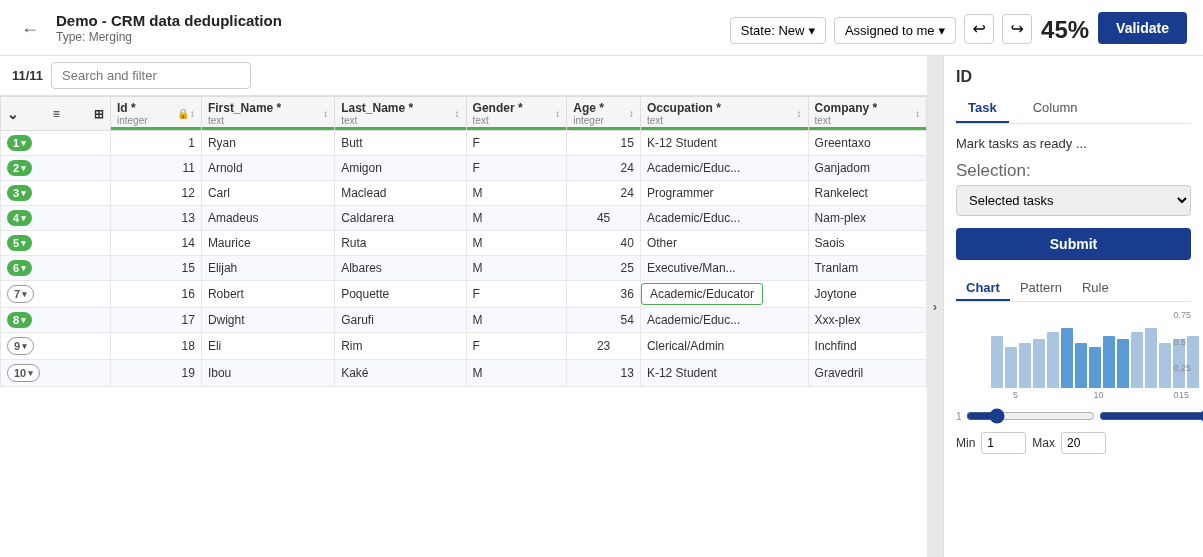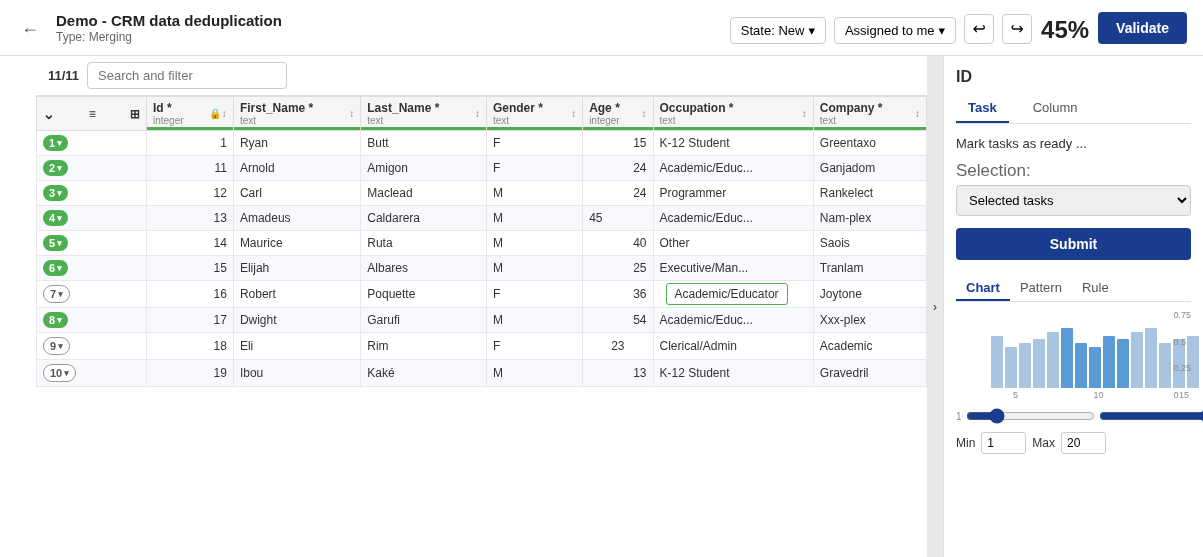--- a/index.html
+++ b/index.html
@@ -16,40 +16,40 @@
     .header-controls { display: flex; align-items: flex-end; gap: 8px; }
     .state-btn, .assigned-btn { border: 1px solid #ccc; background: #fff; padding: 5px 10px; border-radius: 4px; cursor: pointer; font-size: 13px; display: flex; align-items: center; gap: 4px; }
     .nav-btn { width: 30px; height: 30px; border: 1px solid #ccc; background: #fff; border-radius: 4px; cursor: pointer; font-size: 16px; display: flex; align-items: center; justify-content: center; }
     .progress-text { font-size: 24px; font-weight: bold; color: #222; min-width: 50px; text-align: center; }
     .validate-btn { background: #1a3c8f; color: #fff; border: none; padding: 8px 18px; border-radius: 4px; cursor: pointer; font-size: 14px; font-weight: bold; }
 
     
     .main-content { display: flex; flex: 1; overflow: hidden; }
 
     
-    .table-panel { flex: 1; display: flex; flex-direction: column; overflow: hidden; background: #fff; padding-left: 36px; }
+    .table-panel { flex: 1; display: flex; flex-direction: column; overflow: hidden; background: #fff; }
     .table-top-bar { padding: 6px 12px; display: flex; align-items: center; gap: 8px; border-bottom: 1px solid #e0e0e0; }
     .record-count { font-size: 13px; font-weight: bold; color: #333; }
     .search-input { width: 200px; padding: 5px 10px; border: 1px solid #ccc; border-radius: 4px; font-size: 13px; }
     .table-wrapper { flex: 1; overflow: auto; }
 
     table { border-collapse: collapse; width: 100%; font-size: 12px; }
     thead tr { background: #f0f0f0; }
     th { border: 1px solid #ddd; padding: 4px 6px; text-align: left; white-space: nowrap; font-weight: bold; position: relative; background: #f5f5f5; }
     th .col-header { display: flex; align-items: center; justify-content: space-between; gap: 4px; }
     th .col-type { font-size: 10px; color: #888; font-weight: normal; display: block; }
     th .sort-icon { font-size: 10px; color: #888; cursor: pointer; }
     td { border: 1px solid #e8e8e8; padding: 4px 6px; white-space: nowrap; }
     tr:nth-child(even) { background: #f8f9ff; }
     tr:nth-child(odd) { background: #fff; }
     .row-badge { display: inline-flex; align-items: center; gap: 2px; padding: 2px 6px; border-radius: 10px; font-size: 11px; font-weight: bold; }
     .badge-green { background: #4caf50; color: #fff; }
     .badge-outline { border: 1px solid #999; color: #555; background: #fff; }
     .tooltip-cell { position: relative; }
-    .tooltip-popup { position: absolute; background: #fff; border: 1px solid #4caf50; border-radius: 3px; padding: 3px 8px; font-size: 12px; color: #333; white-space: nowrap; z-index: 10; top: 2px; left: 12px; }
+    .tooltip-popup { position: absolute; background: #fff; border: 1px solid #4caf50; border-radius: 3px; padding: 3px 8px; font-size: 12px; color: #333; white-space: nowrap; z-index: 10; top: 2px; left: 0; }
     .col-green-bar { height: 3px; background: #4caf50; position: absolute; bottom: 0; left: 0; right: 0; }
 
     
     .right-panel { width: 260px; border-left: 1px solid #e0e0e0; display: flex; flex-direction: column; background: #fff; padding: 12px; overflow-y: auto; }
     .right-panel-id { font-size: 16px; font-weight: bold; margin-bottom: 8px; }
     .tab-bar { display: flex; gap: 12px; border-bottom: 1px solid #e0e0e0; margin-bottom: 12px; }
     .tab { padding: 6px 12px; cursor: pointer; font-size: 13px; border-bottom: 2px solid transparent; color: #555; }
     .tab.active { border-bottom: 2px solid #1a3c8f; color: #1a3c8f; font-weight: bold; }
     .mark-tasks { font-size: 13px; color: #333; margin-bottom: 10px; }
     .selection-label { font-size: 17px; color: #666; margin-bottom: 4px; }
@@ -218,21 +218,21 @@
     <td>Rankelect</td>
   </tr>
               <tr>
     <td>
       <span class="row-badge badge-green">4 <span style="font-size:9px">▾</span></span>
     </td>
     <td style="text-align:right">13</td>
     <td>Amadeus</td>
     <td>Caldarera</td>
     <td>M</td>
-    <td style="text-align:left">45</td>
+    <td style="text-align:center">45</td>
     <td>Academic/Educ...</td>
     <td>Nam-plex</td>
   </tr>
               <tr>
     <td>
       <span class="row-badge badge-green">5 <span style="font-size:9px">▾</span></span>
     </td>
     <td style="text-align:right">14</td>
     <td>Maurice</td>
     <td>Ruta</td>
@@ -282,21 +282,21 @@
               <tr>
     <td>
       <span class="row-badge badge-outline">9 <span style="font-size:9px">▾</span></span>
     </td>
     <td style="text-align:right">18</td>
     <td>Eli</td>
     <td>Rim</td>
     <td>F</td>
     <td style="text-align:center">23</td>
     <td>Clerical/Admin</td>
-    <td>Academic</td>
+    <td>Inchfind</td>
   </tr>
               <tr>
     <td>
       <span class="row-badge badge-outline">10 <span style="font-size:9px">▾</span></span>
     </td>
     <td style="text-align:right">19</td>
     <td>Ibou</td>
     <td>Kaké</td>
     <td>M</td>
     <td style="text-align:right">13</td>

